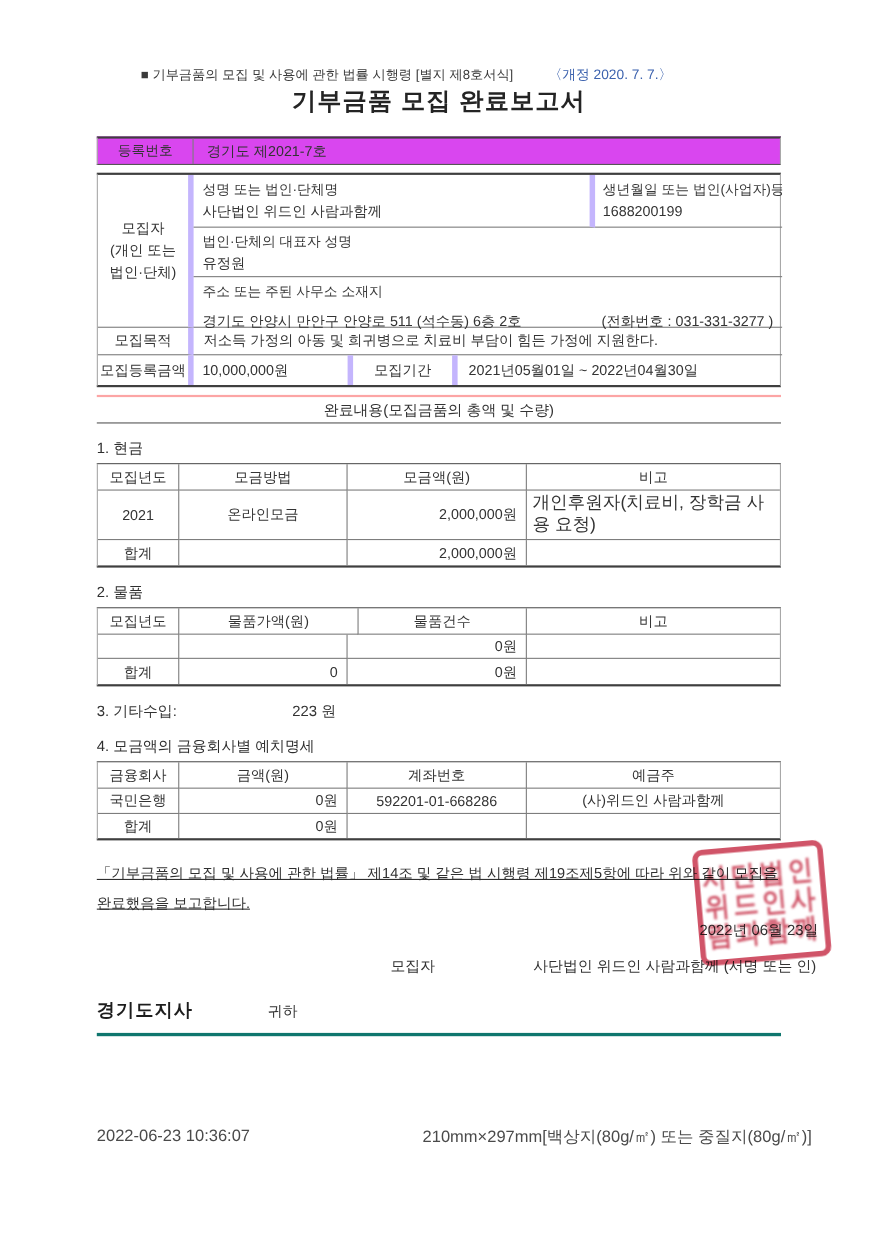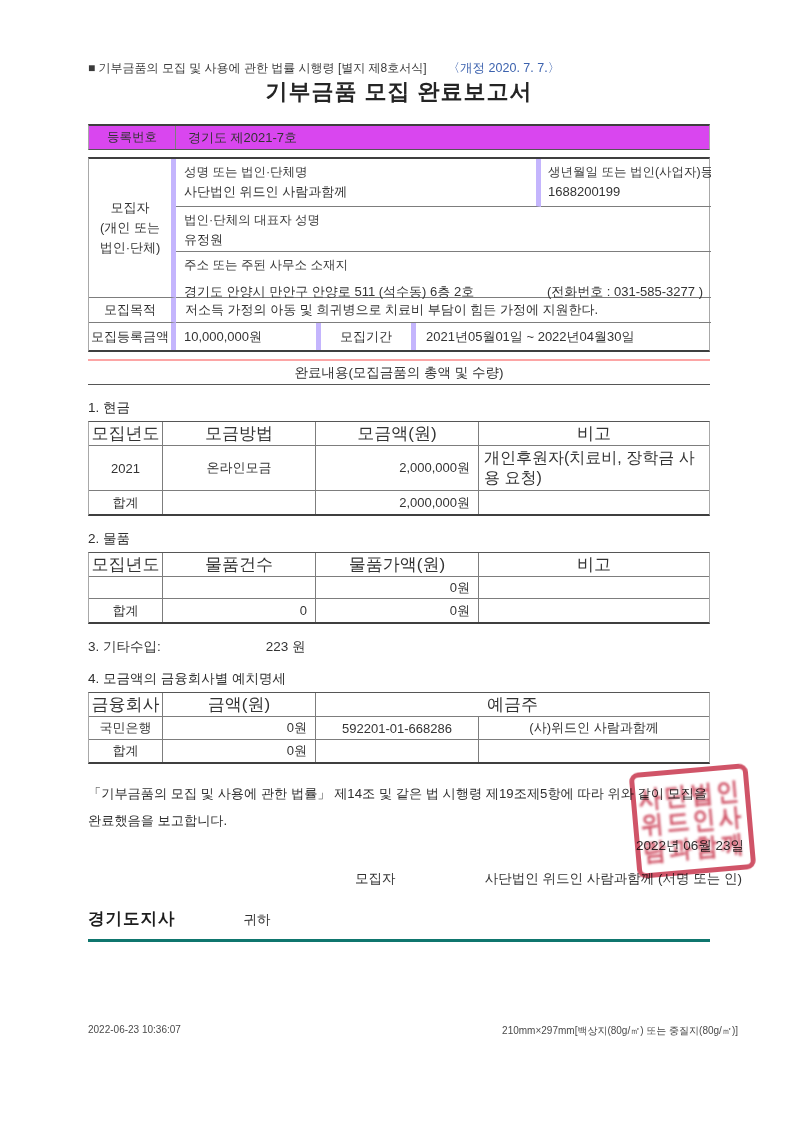--- a/index.html
+++ b/index.html
@@ -7,21 +7,21 @@
     --stamp-red:#c62e46;
     --text-dark:#333333;
   }
   *{margin:0;padding:0;box-sizing:border-box;}
   body{background:#9a9a9a;font-family:"Liberation Sans","DejaVu Sans",sans-serif;}
   .page{position:relative;width:794px;height:1123px;background:#ffffff;margin:0 auto;
         color:var(--text-dark);overflow:hidden;}
   .content{margin-left:88px;width:622px;}
 
   
-  .form-note{display:flex;align-items:baseline;gap:21px;padding-top:60px;font-size:12px;color:#3a3a3a;}
+  .form-note{display:flex;align-items:baseline;gap:32px;padding-top:60px;font-size:12px;color:#3a3a3a;margin-left:40px;}
   .revision{color:var(--revision-blue);font-size:12.5px;}
   .doc-title{text-align:center;font-size:22px;font-weight:700;color:#242424;letter-spacing:1px;}
 
   
   .box{border-top:2px solid #3f3f3f;border-bottom:2px solid #3f3f3f;
        border-left:1px solid #a8a8a8;border-right:1px solid #a8a8a8;}
   .cell{border-right:5px solid #c4b5fd;border-bottom:1px solid #7d7d7d;}
   .no-r{border-right:none;}
 
   
@@ -67,30 +67,30 @@
   .dt .td{border-right:1px solid #7d7d7d;border-bottom:1px solid #7d7d7d;
           display:flex;align-items:center;font-size:13px;}
   .dt .tr .td:last-child{border-right:none;}
   .dt .tr:last-child .td{border-bottom:none;}
   .c1{width:74px;justify-content:center;}
   .c2{width:153px;justify-content:center;}
   .c3{width:163px;justify-content:center;}
   .c4{flex:1;justify-content:center;}
   .td.num{justify-content:flex-end;padding-right:8px;}
   .td.note{justify-content:flex-start;align-items:center;padding:2px 5px;font-size:16px;line-height:1.25;}
-  .hrow .td{height:24px;font-size:17px;}
+  .hrow .td{height:24px;font-size:13px;}
   .rowA .td{min-height:38px;}
   .rowB .td{height:23px;}
   .rowS .td{height:22px;}
 
   .other-income{margin-top:14px;display:flex;font-size:13.5px;}
   .other-income .oi-val{margin-left:105px;}
 
   
-  .decl{margin-top:16px;width:658px;font-size:13.2px;line-height:27px;white-space:pre-line;color:#2f2f2f;}
+  .decl{margin-top:16px;width:658px;font-size:13.2px;line-height:27px;white-space:pre-line;color:#2f2f2f;text-decoration:underline;}
   .sign-date{margin-top:3px;text-align:right;margin-right:-34px;font-size:13.5px;}
   .sig-row{margin-top:15px;display:flex;align-items:baseline;font-size:13.5px;}
   .sig-role{margin-left:267px;}
   .sig-name{margin-left:auto;margin-right:-32px;}
 
   .recipient{margin-top:20px;padding-bottom:9px;border-bottom:3px solid #0f766e;
              display:flex;align-items:baseline;}
   .recipient-name{font-size:16.5px;font-weight:700;color:#1d1d1d;letter-spacing:1px;}
   .recipient-suffix{font-size:13.5px;margin-left:68px;}
 
@@ -99,21 +99,21 @@
          border:5px solid var(--stamp-red);border-radius:9px;
          transform:rotate(-5deg);opacity:.82;mix-blend-mode:multiply;
          display:flex;align-items:center;justify-content:center;
          pointer-events:none;filter:blur(.6px);}
   .stamp-glyphs{color:var(--stamp-red);font-weight:800;font-size:23px;line-height:1.06;
                 letter-spacing:3px;white-space:pre-line;text-align:center;
                 transform:scaleY(1.08);filter:blur(1.1px);}
 
   
   .page-footer{position:absolute;left:88px;top:1024px;width:650px;display:flex;
-               justify-content:space-between;font-size:10px;color:#4a4a4a;}
+               justify-content:space-between;font-size:15px;color:#4a4a4a;}
 </style>
 </head>
 <body>
 
 <div class="page">
   <div class="content">
 
     <div class="form-note">
       <span>■ 기부금품의 모집 및 사용에 관한 법률 시행령 [별지 제8호서식]</span>
       <span class="revision">〈개정 2020. 7. 7.〉</span>
@@ -140,21 +140,21 @@
           <div class="val">1688200199</div>
         </div>
         <div class="cell i-rep no-r">
           <div class="lbl">법인·단체의 대표자 성명</div>
           <div class="val">유정원</div>
         </div>
         <div class="cell i-addr no-r">
           <div class="lbl">주소 또는 주된 사무소 소재지</div>
           <div class="addr-line">
             <span class="val">경기도 안양시 만안구 안양로 511 (석수동) 6층 2호</span>
-            <span class="val">(전화번호 :   031-585-3277      )</span>
+            <span class="val">(전화번호 :   031-331-3277      )</span>
           </div>
         </div>
         <div class="cell i-plabel">모집목적</div>
         <div class="cell i-purpose no-r">저소득 가정의 아동 및 희귀병으로 치료비 부담이 힘든 가정에 지원한다.</div>
       </div>
       <div class="row5">
         <div class="cell r5-l1">모집등록금액</div>
         <div class="cell r5-v1">10,000,000원</div>
         <div class="cell r5-l2">모집기간</div>
         <div class="cell r5-v2">2021년05월01일 ~ 2022년04월30일</div>
@@ -182,22 +182,22 @@
         <div class="td c2"></div>
         <div class="td c3 num">2,000,000원</div>
         <div class="td c4 note"></div>
       </div>
     </div>
 
     <div class="sec-title">2. 물품</div>
     <div class="dt">
       <div class="tr hrow">
         <div class="td c1">모집년도</div>
+        <div class="td c3">물품가액(원)</div>
         <div class="td c2">물품건수</div>
-        <div class="td c3">물품가액(원)</div>
         <div class="td c4">비고</div>
       </div>
       <div class="tr rowS">
         <div class="td c1"></div>
         <div class="td c2 num"></div>
         <div class="td c3 num">0원</div>
         <div class="td c4 note"></div>
       </div>
       <div class="tr rowB">
         <div class="td c1">합계</div>
@@ -210,20 +210,21 @@
     <div class="other-income">
       <span>3. 기타수입:</span>
       <span class="oi-val">223 원</span>
     </div>
 
     <div class="sec-title">4. 모금액의 금융회사별 예치명세</div>
     <div class="dt">
       <div class="tr hrow">
         <div class="td c1">금융회사</div>
         <div class="td c2">금액(원)</div>
+        <div class="td c3">계좌번호</div>
         <div class="td c4">예금주</div>
       </div>
       <div class="tr rowB">
         <div class="td c1">국민은행</div>
         <div class="td c2 num">0원</div>
         <div class="td c3">592201-01-668286</div>
         <div class="td c4">(사)위드인 사람과함께</div>
       </div>
       <div class="tr rowS">
         <div class="td c1">합계</div>

